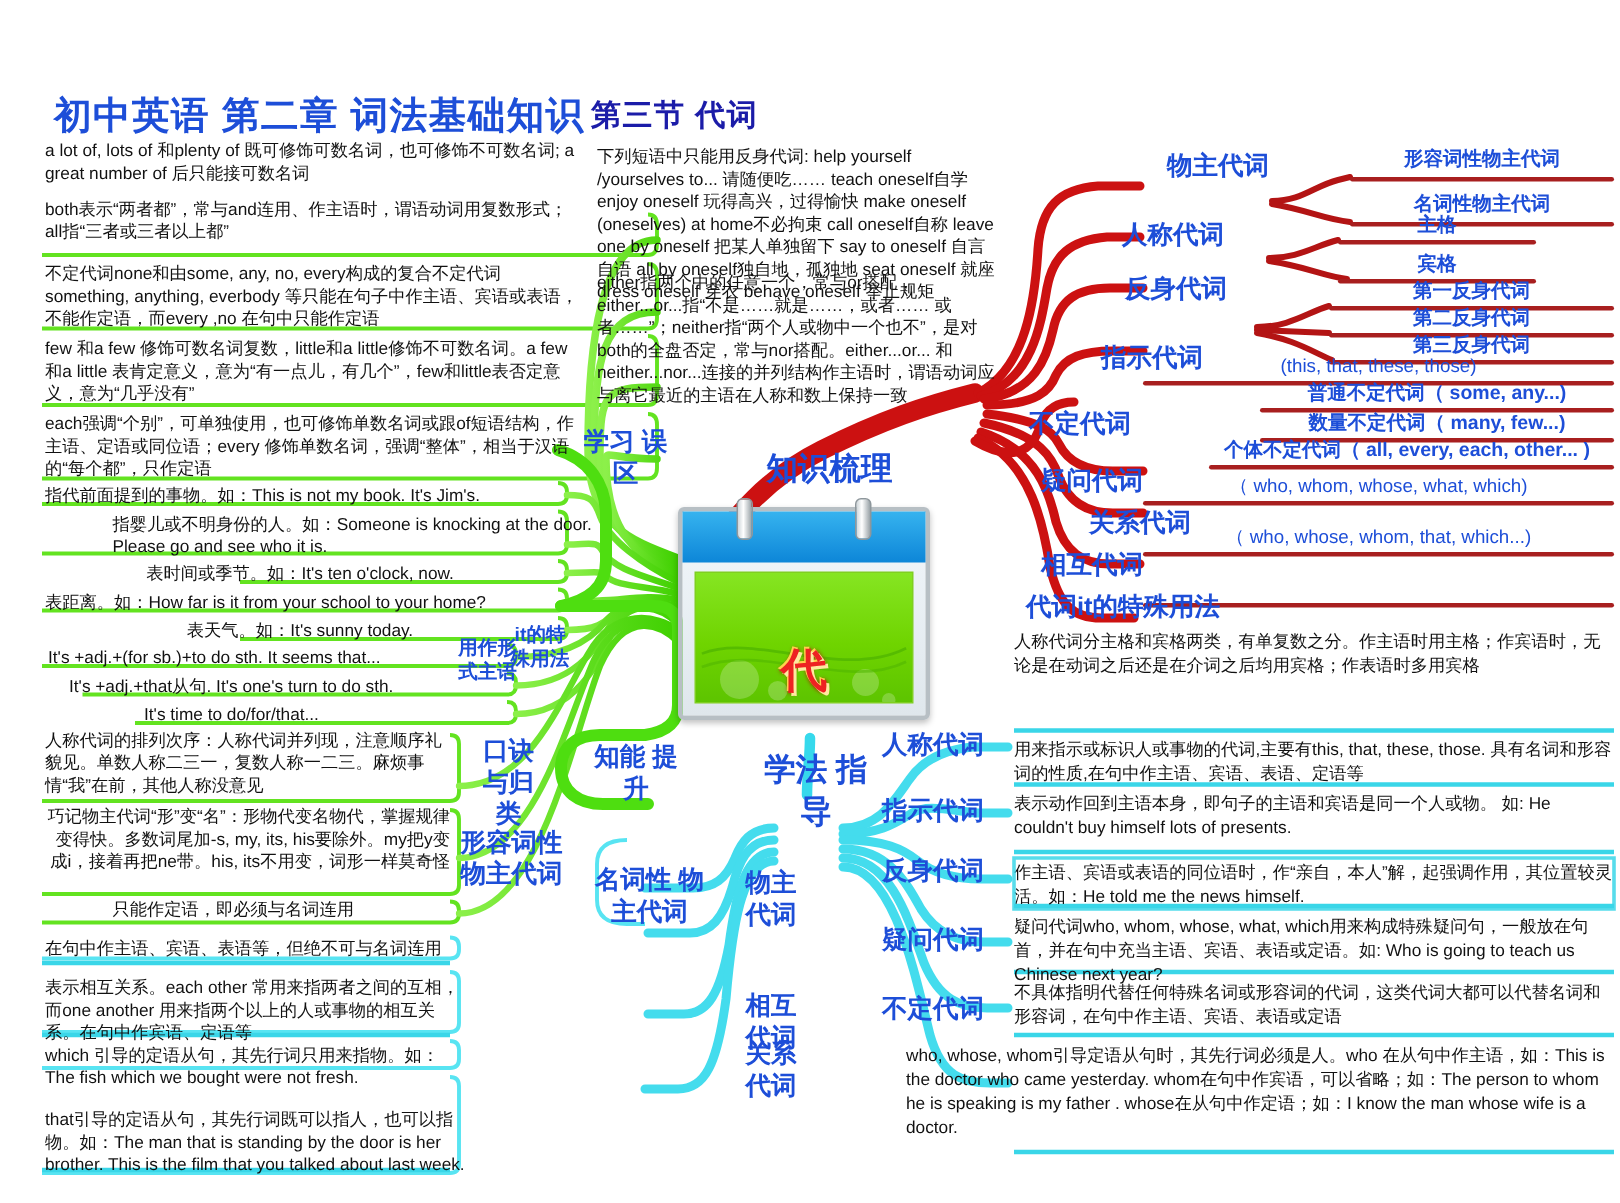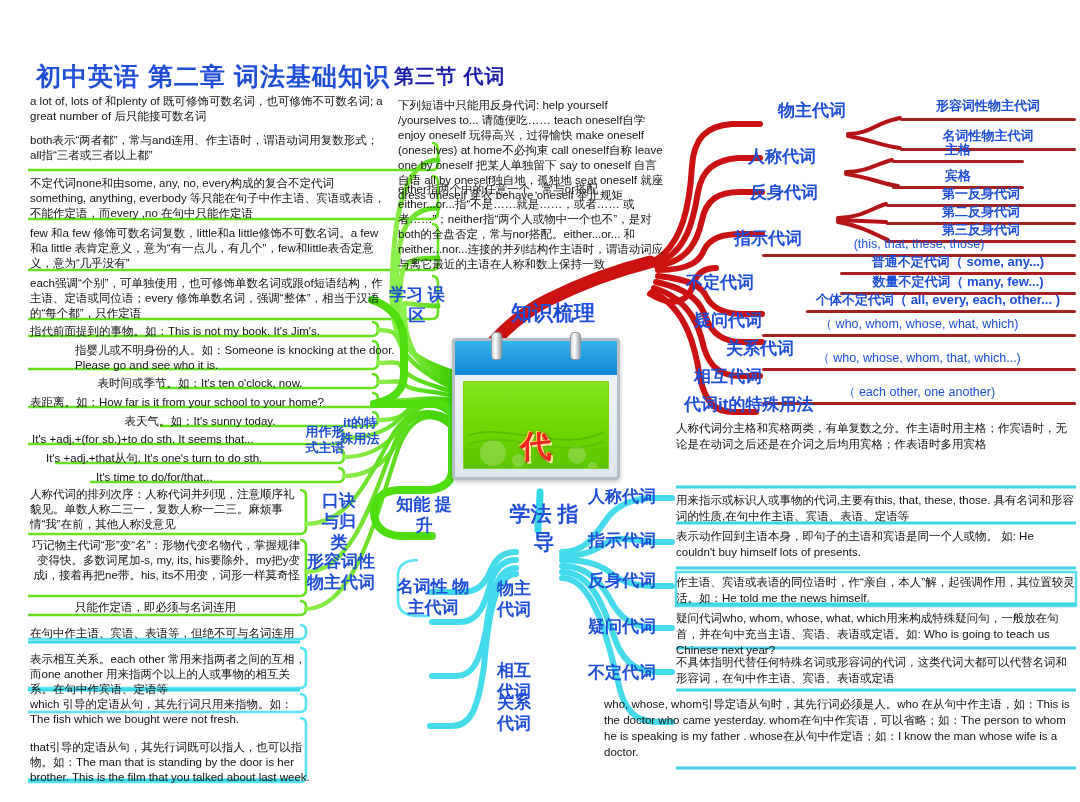--- a/index.html
+++ b/index.html
@@ -239,21 +239,20 @@
   <div class="abs lbl lbl-sm ctr" style="left:892px;top:168px;width:132px;">宾格</div>
   <div class="abs lbl lbl-sm ctr" style="left:886px;top:186px;width:190px;">第一反身代词</div>
   <div class="abs lbl lbl-sm ctr" style="left:886px;top:204px;width:190px;">第二反身代词</div>
   <div class="abs lbl lbl-sm ctr" style="left:886px;top:222px;width:190px;">第三反身代词</div>
   <div class="abs lbl lbl-sm ctr" style="left:840px;top:254px;width:236px;">普通不定代词（ some, any...)</div>
   <div class="abs lbl lbl-sm lbl-en ctr" style="left:762px;top:236px;width:314px;">(this, that, these, those)</div>
   <div class="abs lbl lbl-sm ctr" style="left:840px;top:274px;width:236px;">数量不定代词（ many, few...)</div>
   <div class="abs lbl lbl-sm ctr" style="left:800px;top:292px;width:276px;">个体不定代词（ all, every, each, other... )</div>
   <div class="abs lbl lbl-sm lbl-en ctr" style="left:762px;top:316px;width:314px;">（ who, whom, whose, what, which)</div>
   <div class="abs lbl lbl-sm lbl-en ctr" style="left:762px;top:350px;width:314px;">（ who, whose, whom, that, which...)</div>
-  <div class="abs lbl lbl-sm lbl-en ctr" style="left:762px;top:384px;width:314px;">（ each other, one another)</div>
 
   <div class="abs tx" style="left:30px;top:94px;width:358px;">a lot of, lots of 和plenty of 既可修饰可数名词，也可修饰不可数名词; a great number of 后只能接可数名词</div>
   <div class="abs tx" style="left:30px;top:133px;width:358px;">both表示“两者都”，常与and连用、作主语时，谓语动词用复数形式；all指“三者或三者以上都”</div>
   <div class="abs tx" style="left:30px;top:176px;width:358px;">不定代词none和由some, any, no, every构成的复合不定代词something, anything, everbody 等只能在句子中作主语、宾语或表语，不能作定语，而every ,no 在句中只能作定语</div>
   <div class="abs tx" style="left:30px;top:226px;width:358px;">few 和a few 修饰可数名词复数，little和a little修饰不可数名词。a few 和a little 表肯定意义，意为“有一点儿，有几个”，few和little表否定意义，意为“几乎没有”</div>
   <div class="abs tx" style="left:30px;top:276px;width:358px;">each强调“个别”，可单独使用，也可修饰单数名词或跟of短语结构，作主语、定语或同位语；every 修饰单数名词，强调“整体”，相当于汉语的“每个都”，只作定语</div>
   <div class="abs tx" style="left:30px;top:324px;width:340px;">指代前面提到的事物。如：This is not my book. It's Jim's.</div>
   <div class="abs tx" style="left:30px;top:343px;width:340px;margin-left:45px;">指婴儿或不明身份的人。如：Someone is knocking at the door. Please go and see who it is.</div>
   <div class="abs tx ctr" style="left:30px;top:376px;width:340px;">表时间或季节。如：It's ten o'clock, now.</div>
   <div class="abs tx" style="left:30px;top:395px;width:340px;">表距离。如：How far is it from your school to your home?</div>

